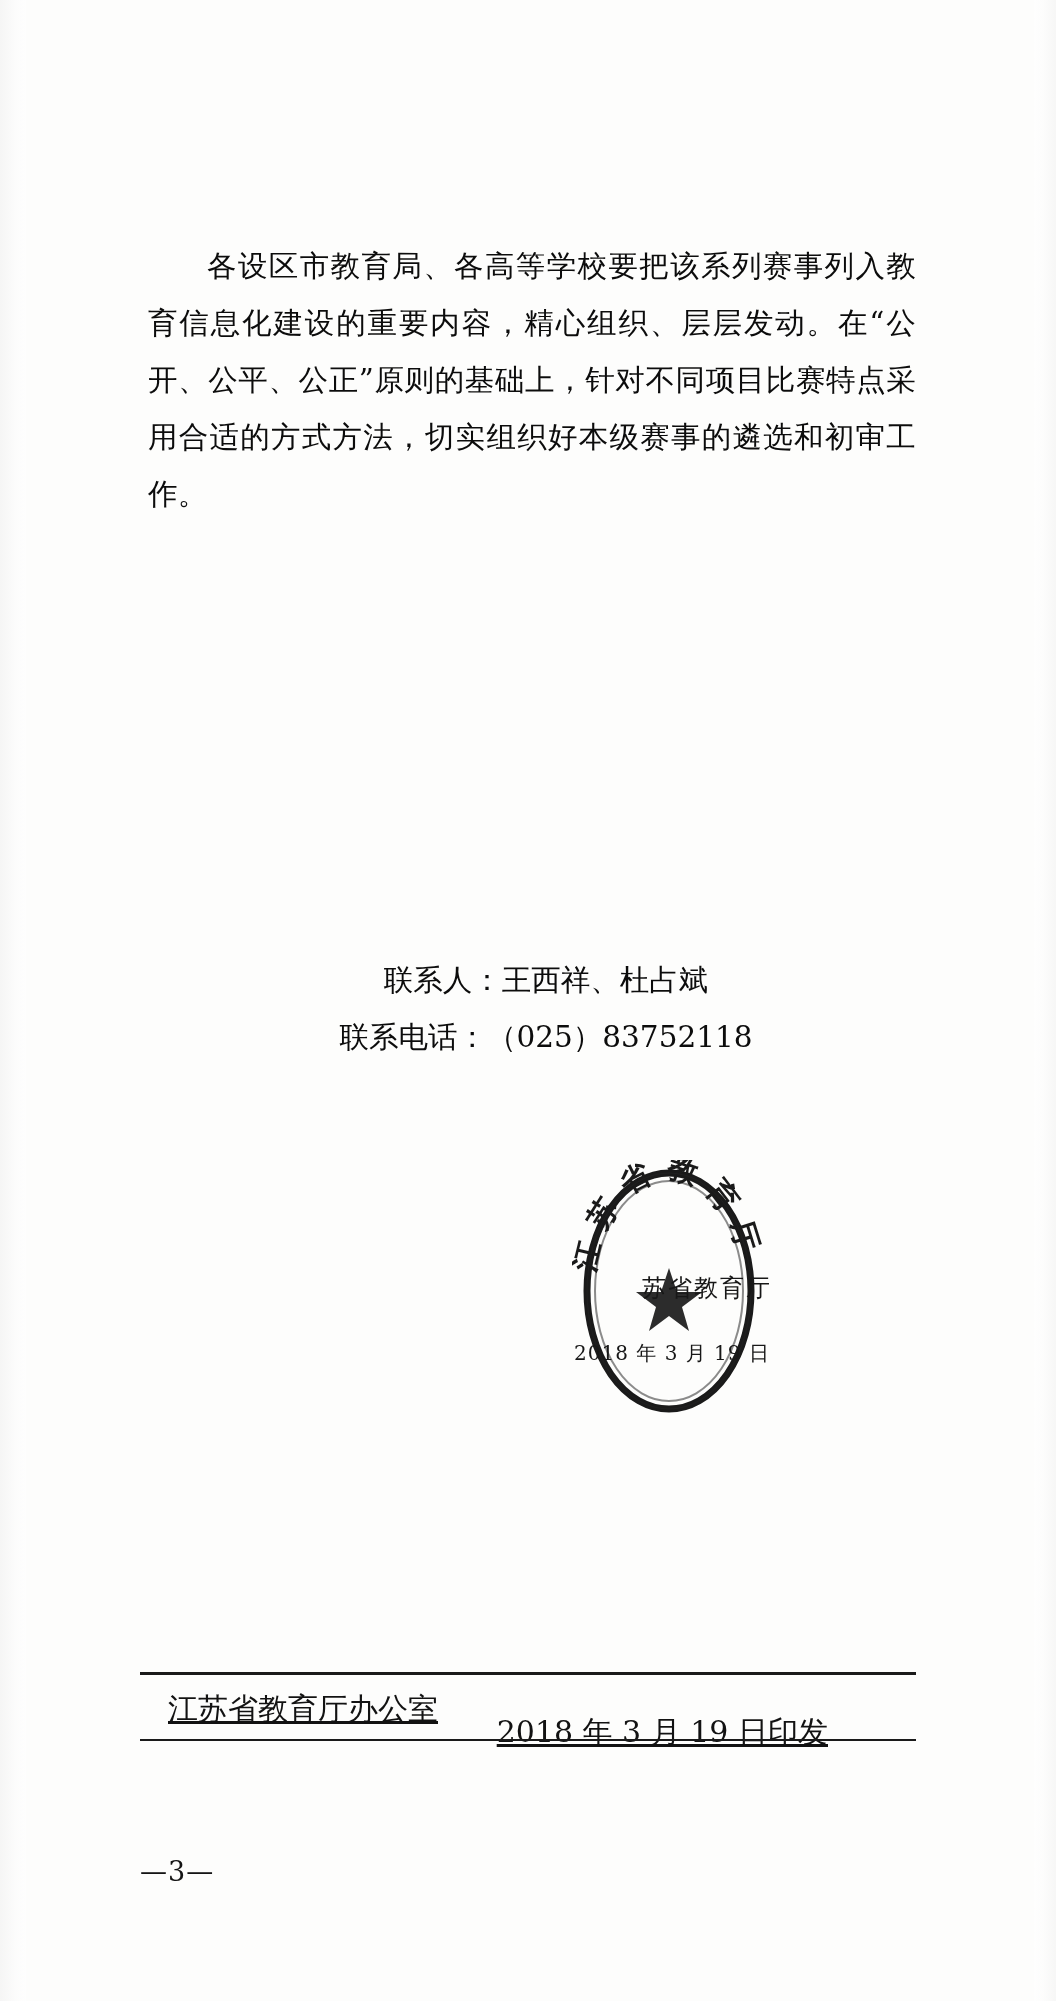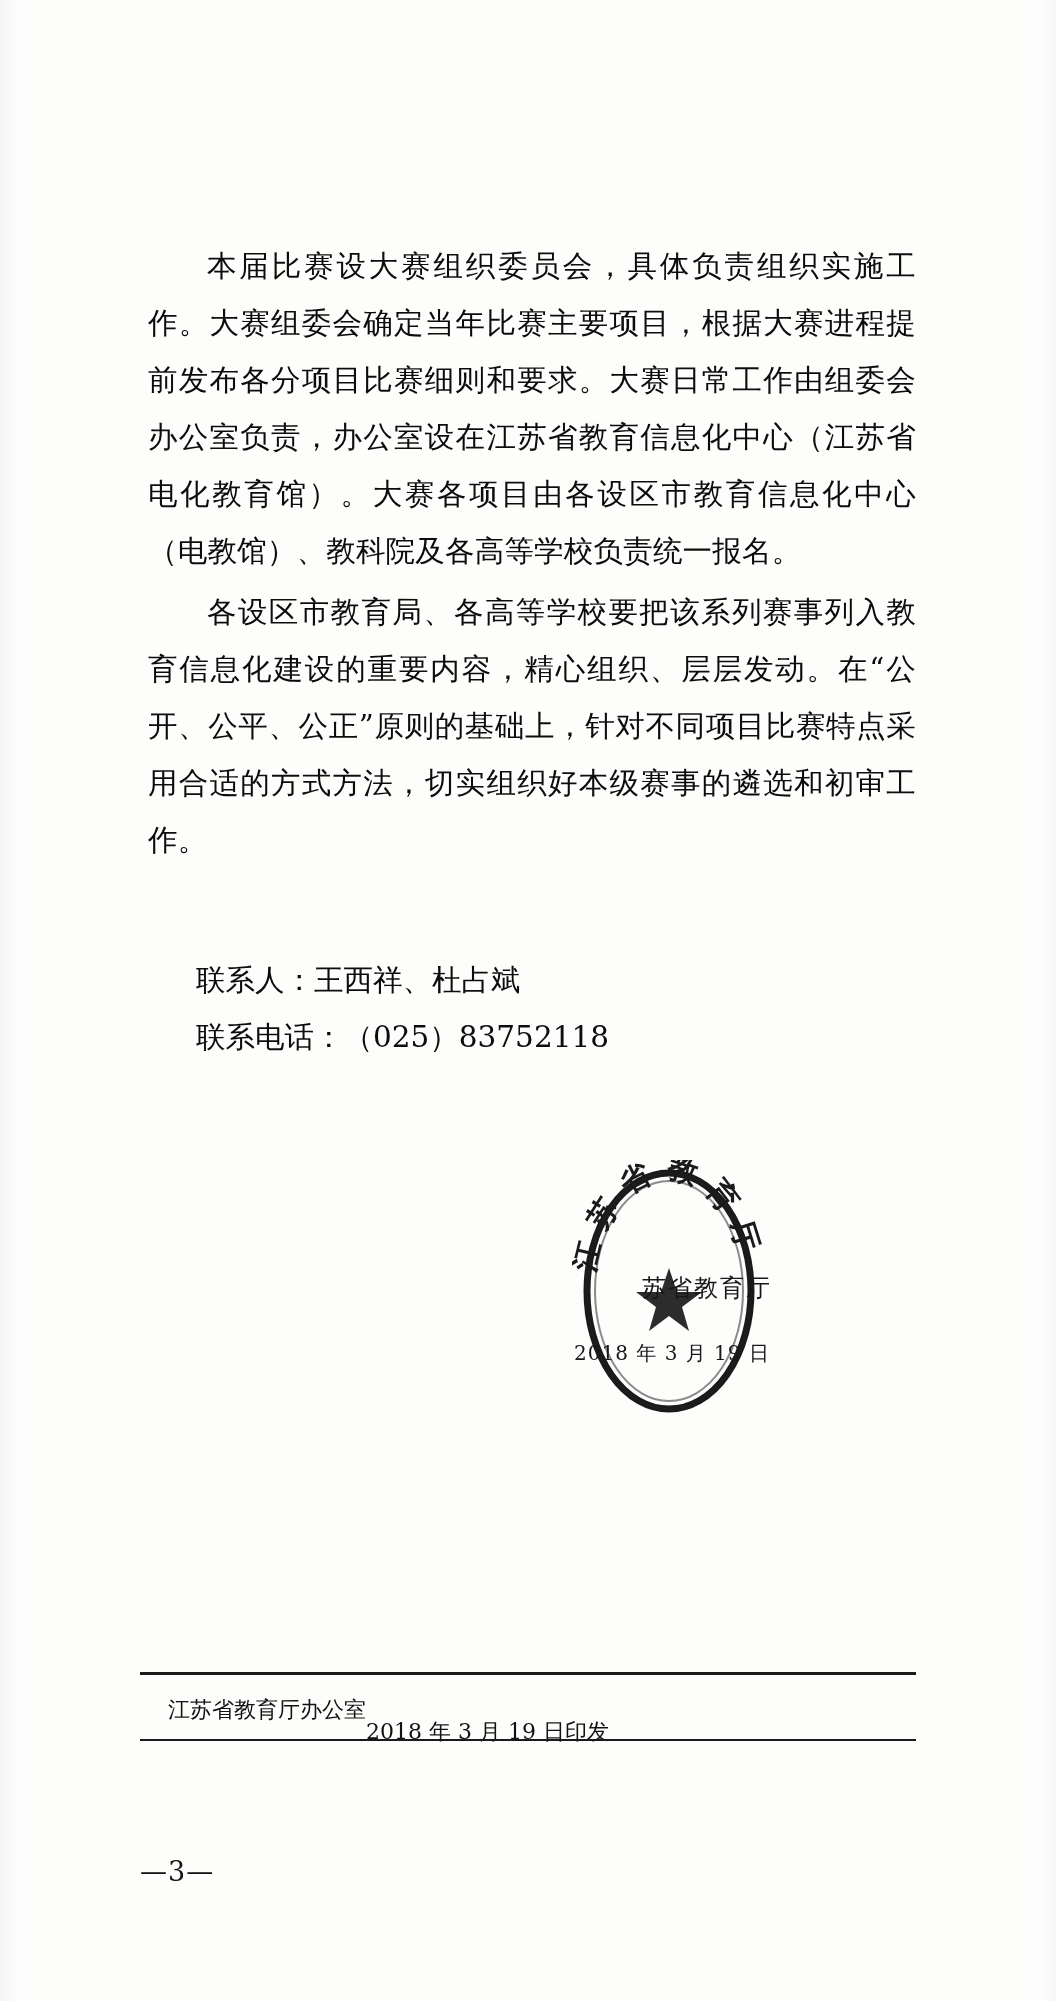--- a/index.html
+++ b/index.html
@@ -62,21 +62,21 @@
   .contact-block {
     position: absolute;
     left: 196px;
     top: 952px;
     width: 700px;
     font-family: "DejaVu Serif", "Liberation Serif", serif;
     font-size: 29.5px;
     line-height: 57px;
     color: #0c0c0c;
   }
-  .contact-line { margin: 0; white-space: nowrap; }
+  .contact-line { margin: 0; white-space: nowrap; text-align: center; }
 
   
   .seal {
     position: absolute;
     left: 572px;
     top: 1160px;
     width: 194px;
     height: 262px;
   }
   .seal svg { display: block; }
@@ -124,23 +124,25 @@
     background: #1a1a1a;
   }
   .footer-row {
     position: absolute;
     left: 140px;
     top: 1682px;
     width: 776px;
     height: 55px;
     display: flex;
     align-items: center;
-    font-family: "DejaVu Serif", "Liberation Serif", serif;
-    font-size: 22px;
+    justify-content: space-between;
+    font-family: "DejaVu Serif", "Liberation Serif", serif;
+    font-size: 30px;
     color: #121212;
+    text-decoration: underline;
   }
   .footer-left { padding-left: 28px; }
   .footer-right { padding-right: 88px; margin-top: 45px; }
 
   .page-number {
     position: absolute;
     left: 140px;
     top: 1856px;
     width: 160px;
     text-align: left;
@@ -152,21 +154,20 @@
 </style>
 </head>
 <body>
 
 <div class="page">
 
   <div class="scan-edge-left"></div>
   <div class="scan-edge-right"></div>
 
   <div class="body-text">
-    <p class="para">本届比赛设大赛组织委员会，具体负责组织实施工作。大赛组委会确定当年比赛主要项目，根据大赛进程提前发布各分项目比赛细则和要求。大赛日常工作由组委会办公室负责，办公室设在江苏省教育信息化中心（江苏省电化教育馆）。大赛各项目由各设区市教育信息化中心（电教馆）、教科院及各高等学校负责统一报名。</p>
     <p class="para">各设区市教育局、各高等学校要把该系列赛事列入教育信息化建设的重要内容，精心组织、层层发动。在“公开、公平、公正”原则的基础上，针对不同项目比赛特点采用合适的方式方法，切实组织好本级赛事的遴选和初审工作。</p>
   </div>
 
   <div class="contact-block">
     <p class="contact-line">联系人：王西祥、杜占斌</p>
     <p class="contact-line">联系电话：（025）83752118</p>
   </div>
 
   <div class="seal">
     <svg width="194" height="262" viewBox="0 0 194 262" aria-hidden="true">

